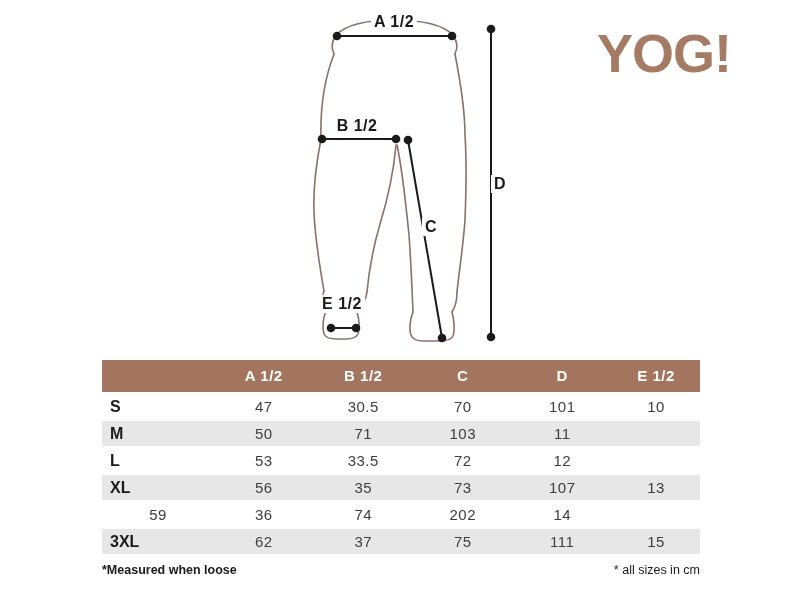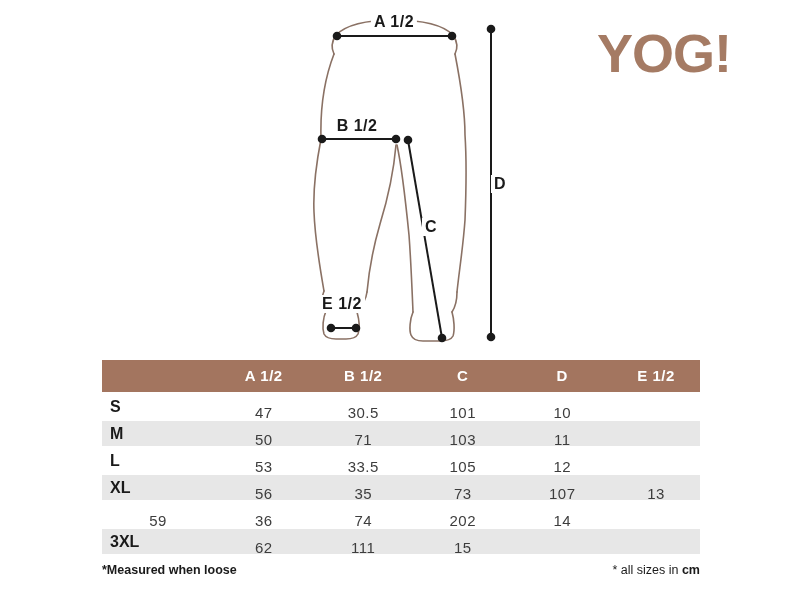--- a/index.html
+++ b/index.html
@@ -33,29 +33,29 @@
   }
   .thead .hcell{
     color:#ffffff;font-weight:bold;font-size:15px;letter-spacing:.5px;text-align:center;
   }
   .trow{
     display:grid;grid-template-columns:112px repeat(4,1fr) 88px;
     height:25px;line-height:25px;margin-bottom:2px;background:#ffffff;
   }
   .trow.alt{background:#e7e7e7;}
   .size-cell{font-weight:bold;font-size:16px;padding-left:8px;text-align:left;}
-  .value-cell{font-size:15px;color:#3d3d3d;text-align:center;letter-spacing:.5px;margin-top:6px;}
+  .value-cell{font-size:15px;color:#3d3d3d;text-align:center;letter-spacing:.5px;}
   
   .footnote-left{
     position:absolute;left:102px;top:563px;font-size:12.5px;font-weight:700;
   }
   .footnote-right{
     position:absolute;right:100px;top:563px;font-size:12.5px;font-weight:400;
   }
-  .footnote-right b{font-weight:bold;}
+  .footnote-right b{font-weight:normal;}
 </style>
 </head>
 <body>
 
 <svg class="diagram-svg" viewBox="0 0 800 360" xmlns="http://www.w3.org/2000/svg">
 
   <g fill="none" stroke="#8a7164" stroke-width="1.6" stroke-linecap="round">
 
     <path d="M336,35 C346,25 366,20 394,20 C422,20 443,25 453,35"></path>
 
@@ -115,55 +115,58 @@
     <div class="hcell">B 1/2</div>
     <div class="hcell">C</div>
     <div class="hcell">D</div>
     <div class="hcell">E 1/2</div>
   </div>
   <div id="table-body">
       <div class="trow">
         <div class="size-cell">S</div>
         <div class="value-cell">47</div>
         <div class="value-cell">30.5</div>
+        <div class="value-cell">70</div>
         <div class="value-cell">101</div>
         <div class="value-cell">10</div>
       </div>
       <div class="trow alt">
         <div class="size-cell">M</div>
         <div class="value-cell">50</div>
         <div class="value-cell">71</div>
         <div class="value-cell">103</div>
         <div class="value-cell">11</div>
       </div>
       <div class="trow">
         <div class="size-cell">L</div>
         <div class="value-cell">53</div>
         <div class="value-cell">33.5</div>
-        <div class="value-cell">105</div>
+        <div class="value-cell">72</div>
         <div class="value-cell">12</div>
       </div>
       <div class="trow alt">
         <div class="size-cell">XL</div>
         <div class="value-cell">56</div>
         <div class="value-cell">35</div>
         <div class="value-cell">73</div>
         <div class="value-cell">107</div>
         <div class="value-cell">13</div>
       </div>
       <div class="trow">
         <div class="value-cell">59</div>
         <div class="value-cell">36</div>
         <div class="value-cell">74</div>
         <div class="value-cell">202</div>
         <div class="value-cell">14</div>
       </div>
       <div class="trow alt">
         <div class="size-cell">3XL</div>
         <div class="value-cell">62</div>
+        <div class="value-cell">37</div>
+        <div class="value-cell">75</div>
         <div class="value-cell">111</div>
         <div class="value-cell">15</div>
       </div>
     </div>
 </div>
 
 <div class="footnote-left">*Measured when loose</div>
 <div class="footnote-right">
   <span>* all sizes in </span><b>cm</b>
 </div>

